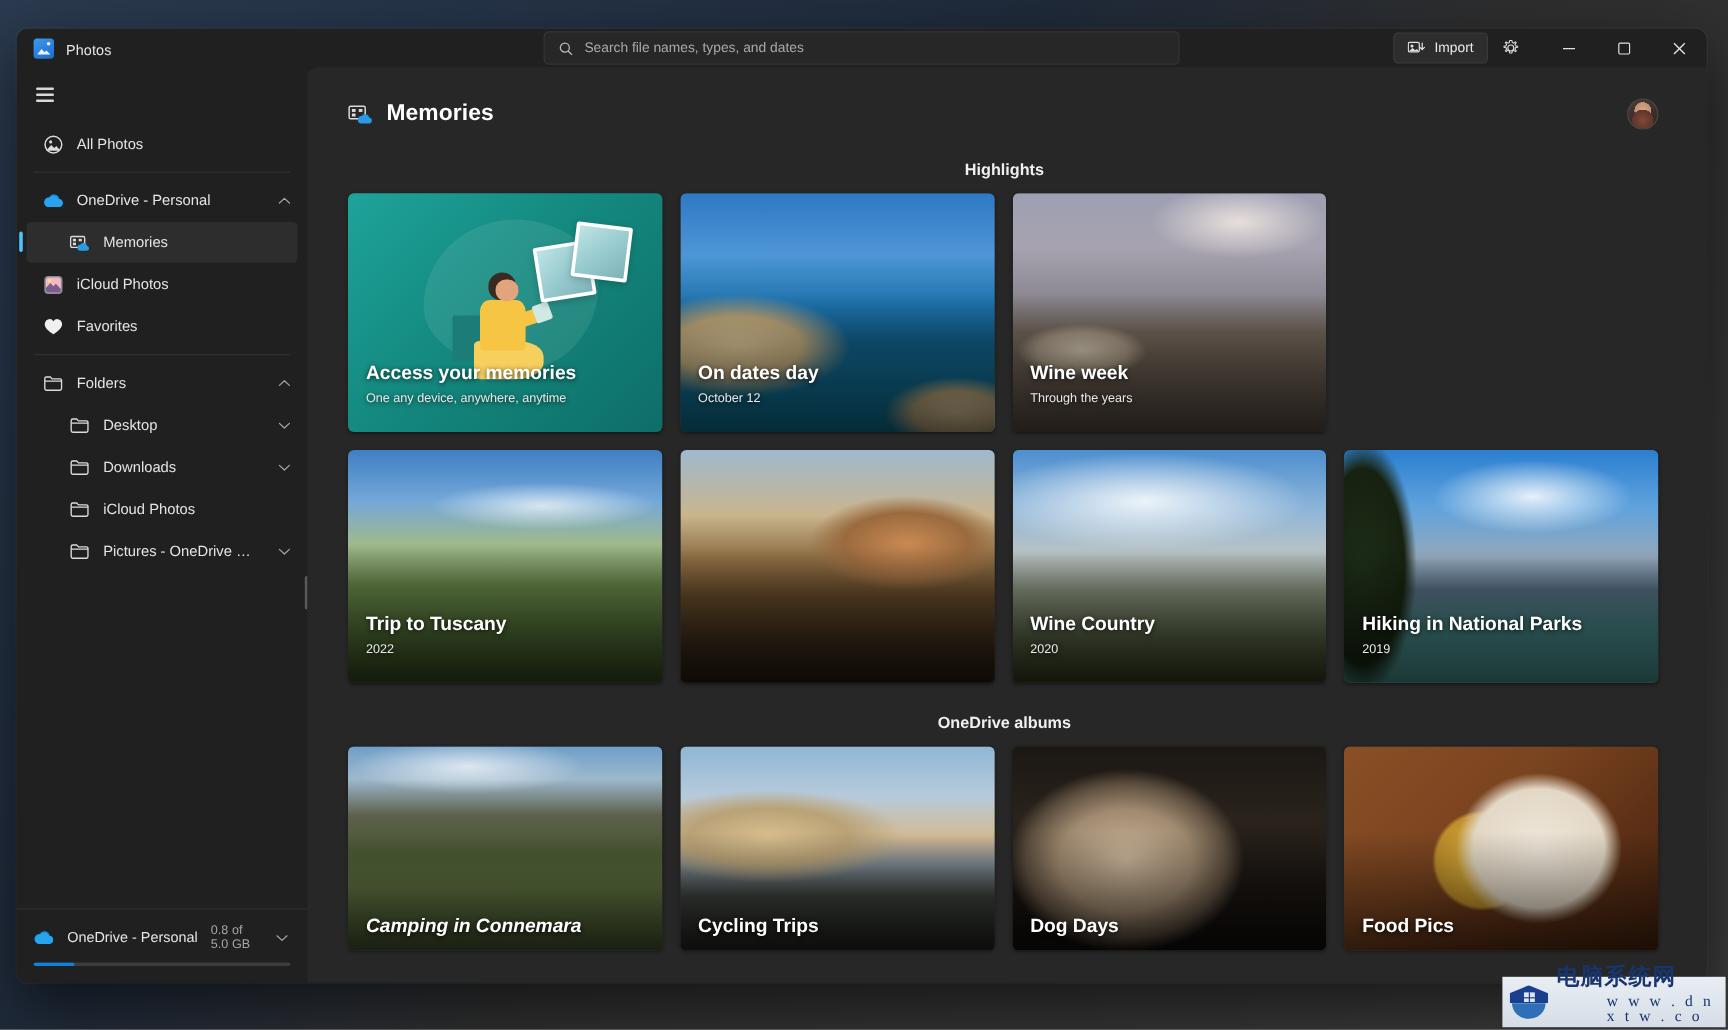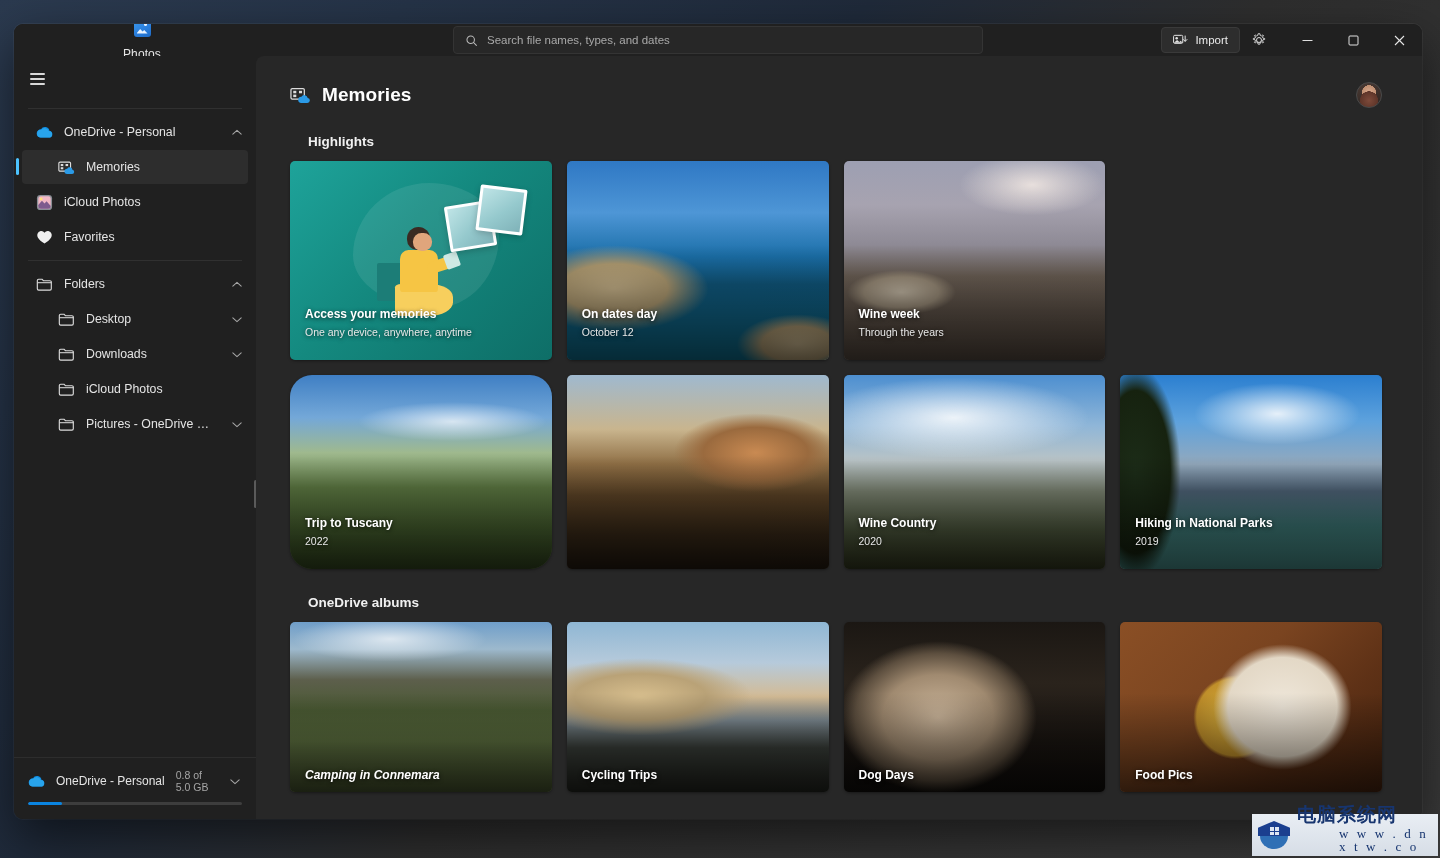--- a/index.html
+++ b/index.html
@@ -25,21 +25,21 @@
     display: flex; flex-direction: column;
   }
   
   #titlebar {
     height: 32px; min-height:32px;
     background: #202020;
     display: flex; align-items: center;
     position: relative;
     flex-shrink:0;
   }
-  .tb-brand { display:flex; align-items:center; gap:10px; padding-left:14px; width:242px;flex-direction:column; }
+  .tb-brand { display:flex; align-items:flex-end; gap:10px; padding-left:14px; width:242px; }
   .app-logo {
     width:17px; height:17px; border-radius:3px;
     background: linear-gradient(150deg,#3b9bf0 0%,#2b7fdc 55%,#1f6bc6 100%);
     position:relative; overflow:hidden; flex-shrink:0;
   }
   .app-logo:after{
     content:""; position:absolute; left:3px; bottom:3px; width:11px; height:7px;
     background:#eaf4ff;
     clip-path: polygon(0% 100%, 33% 34%, 55% 72%, 70% 50%, 100% 100%);
   }
@@ -142,33 +142,33 @@
   #page-title{font-size:19px;color:#fff;font-weight:600;letter-spacing:.1px;}
   #avatar{
     margin-left:auto; width:26px;height:26px;border-radius:50%;
     background:
       radial-gradient(circle at 50% 72%, #7d4a3a 0%, #5e3529 42%, transparent 43%),
       radial-gradient(circle at 50% 38%, #d9a98c 0%, #c08f72 36%, transparent 37%),
       linear-gradient(160deg,#4a3a34,#2e2420);
     border:1px solid #4a4a4a; cursor:pointer; overflow:hidden;
   }
 
-  .section-title{font-size:13.5px;color:#f0f0f0;font-weight:600;margin:26px 0 12px 18px;}
+  .section-title{font-size:13.5px;color:#f0f0f0;font-weight:600;margin:26px 0 12px 2px;text-align:center;}
 
   .card-grid{display:grid;grid-template-columns:repeat(4,1fr);gap:15px;}
 
   .card{
     position:relative; border-radius:5px; overflow:hidden; cursor:pointer;
     box-shadow:0 1px 3px rgba(0,0,0,.4);
   }
   .card.h1{height:199px;}
   .card.h2{height:194px;}
   .card.h3{height:170px;}
   .card-text{position:absolute;left:15px;right:12px;}
-  .card-title{font-size:12px;color:#fff;font-weight:600;text-shadow:0 1px 4px rgba(0,0,0,.75);}
+  .card-title{font-size:16px;color:#fff;font-weight:600;text-shadow:0 1px 4px rgba(0,0,0,.75);}
   .card-sub{font-size:10.5px;color:#e8e8e8;margin-top:5px;text-shadow:0 1px 4px rgba(0,0,0,.75);}
   .scrim{position:absolute;left:0;right:0;bottom:0;height:58%;
     background:linear-gradient(to top, rgba(0,0,0,.62), rgba(0,0,0,0));}
 
   
   .promo-teal{background:linear-gradient(135deg,#1ea39a 0%,#14897f 45%,#0e6e67 100%);}
   .blob{position:absolute;left:24%;top:11%;width:56%;height:63%;
     background:rgba(255,255,255,.085);
     border-radius:52% 48% 44% 56% / 58% 42% 58% 42%;}
   .person{position:absolute;left:38%;top:32%;width:26%;height:48%;}
@@ -216,21 +216,20 @@
   .ph-lastweek{
     background:
       radial-gradient(ellipse 40% 22% at 72% 12%, rgba(255,244,235,.75), transparent 70%),
       radial-gradient(ellipse 26% 14% at 22% 66%, #c9bda9 0%, #9e907c 55%, transparent 80%),
       linear-gradient(to bottom,#9d9fb2 0%, #a7a3b0 22%, #8e8a95 42%, #6e6257 58%, #60544a 76%, #564a40 100%);
   }
   .ph-tuscany{
     background:
       radial-gradient(ellipse 50% 14% at 62% 24%, rgba(255,255,255,.7), transparent 72%),
       linear-gradient(to bottom,#3f7fc4 0%, #74a8d8 22%, #9fb98e 40%, #5e7a43 58%, #47612f 80%, #33471f 100%);
-    border-radius: 22px;
   }
   .ph-porto{
     background:
       radial-gradient(ellipse 40% 26% at 72% 40%, #c98a52 0%, #9a6a3e 50%, transparent 78%),
       linear-gradient(to bottom,#9fb9cf 0%, #c9b58e 28%, #8f6f45 46%, #5c4326 62%, #3a2a18 82%, #241a10 100%);
   }
   .ph-wine{
     background:
       radial-gradient(ellipse 70% 28% at 42% 22%, rgba(255,255,255,.85), transparent 74%),
       linear-gradient(to bottom,#4d8fd0 0%, #8fb6d8 26%, #b8c3c6 44%, #7c8472 60%, #4f5a3f 80%, #33381f 100%);
@@ -344,20 +343,30 @@
 
     <div id="sidebar">
 
       <div id="hamburger">
         <span></span>
           <span></span>
           <span></span>
       </div>
 
       <div id="nav-list">
+          <div class="nav-item">
+            <span class="ic">
+              <svg width="17" height="17" viewBox="0 0 18 18">
+                <circle cx="9" cy="9" r="7.4" fill="none" stroke="#dcdcdc" stroke-width="1.25"></circle>
+                <circle cx="6.6" cy="6.6" r="1.35" fill="#dcdcdc"></circle>
+                <path d="M2.6 14.4 L7 9.4 L9.8 12 L11.6 10.2 L15.2 14.4 Z" fill="#dcdcdc"></path>
+              </svg>
+            </span>
+            <span class="nav-label">All Photos</span>
+          </div>
           <div class="nav-sep"></div>
           <div class="nav-item">
             <span class="ic">
               <svg width="17" height="13" viewBox="0 0 20 14">
                 <path d="M5.4 13h9.9a4 4 0 0 0 .5-7.95A5.3 5.3 0 0 0 5.9 3.3 4.3 4.3 0 0 0 5.4 13z" fill="#0f8ce0"></path>
                 <path d="M5.4 13h9.9a4 4 0 0 0 1.8-.45A4 4 0 0 0 14.9 5.1 4.9 4.9 0 0 0 6.3 3.9 4.3 4.3 0 0 0 5.4 13z" fill="#28a4ec"></path>
               </svg>
             </span>
             <span class="nav-label">OneDrive - Personal</span>
             <span class="chev">

